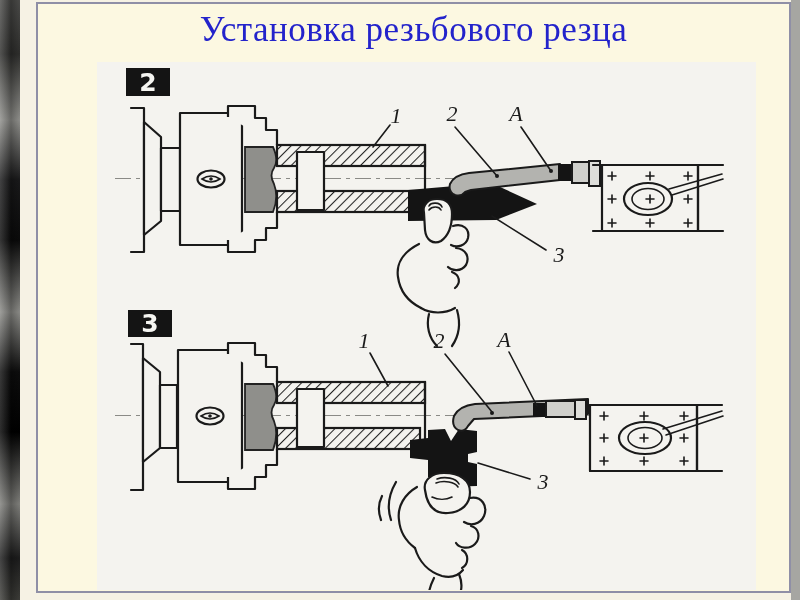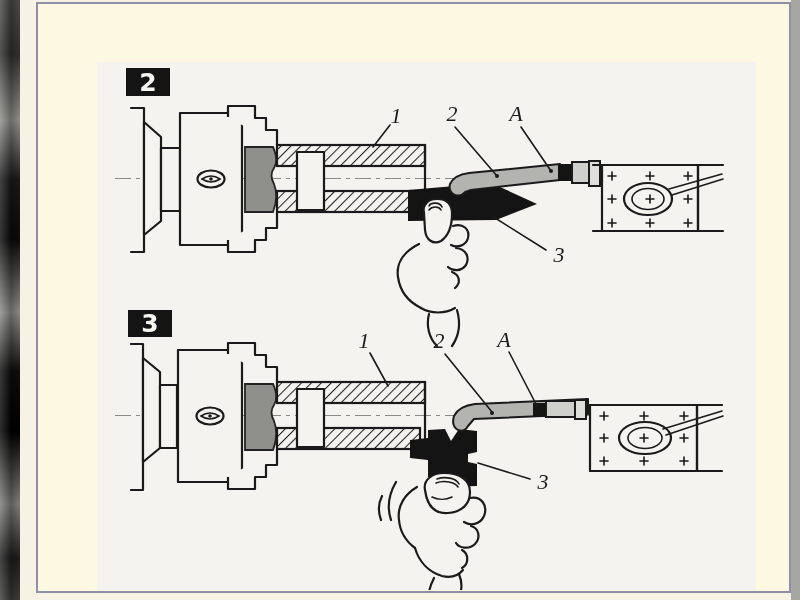--- a/index.html
+++ b/index.html
@@ -29,20 +29,21 @@
   .badge-t{font-family:"DejaVu Sans",sans-serif;font-weight:bold;font-size:25px;fill:#f5f5f1;text-anchor:middle;}
 </style>
 </head>
 <body>
 
 <div class="stage">
   <div class="right-strip"></div>
   <div class="edge-strip"></div>
 
   <div class="slide">
+    <div class="slide-title">Установка резьбового резца</div>
 
     <div class="paper">
       <svg width="659" height="528" viewBox="0 0 659 528">
         <defs>
           <pattern id="hatch" patternUnits="userSpaceOnUse" width="7" height="7" patternTransform="rotate(45)">
             <line x1="0" y1="0" x2="0" y2="7" stroke="#222" stroke-width="2.1"></line>
           </pattern>
         </defs>
 
         <g>

